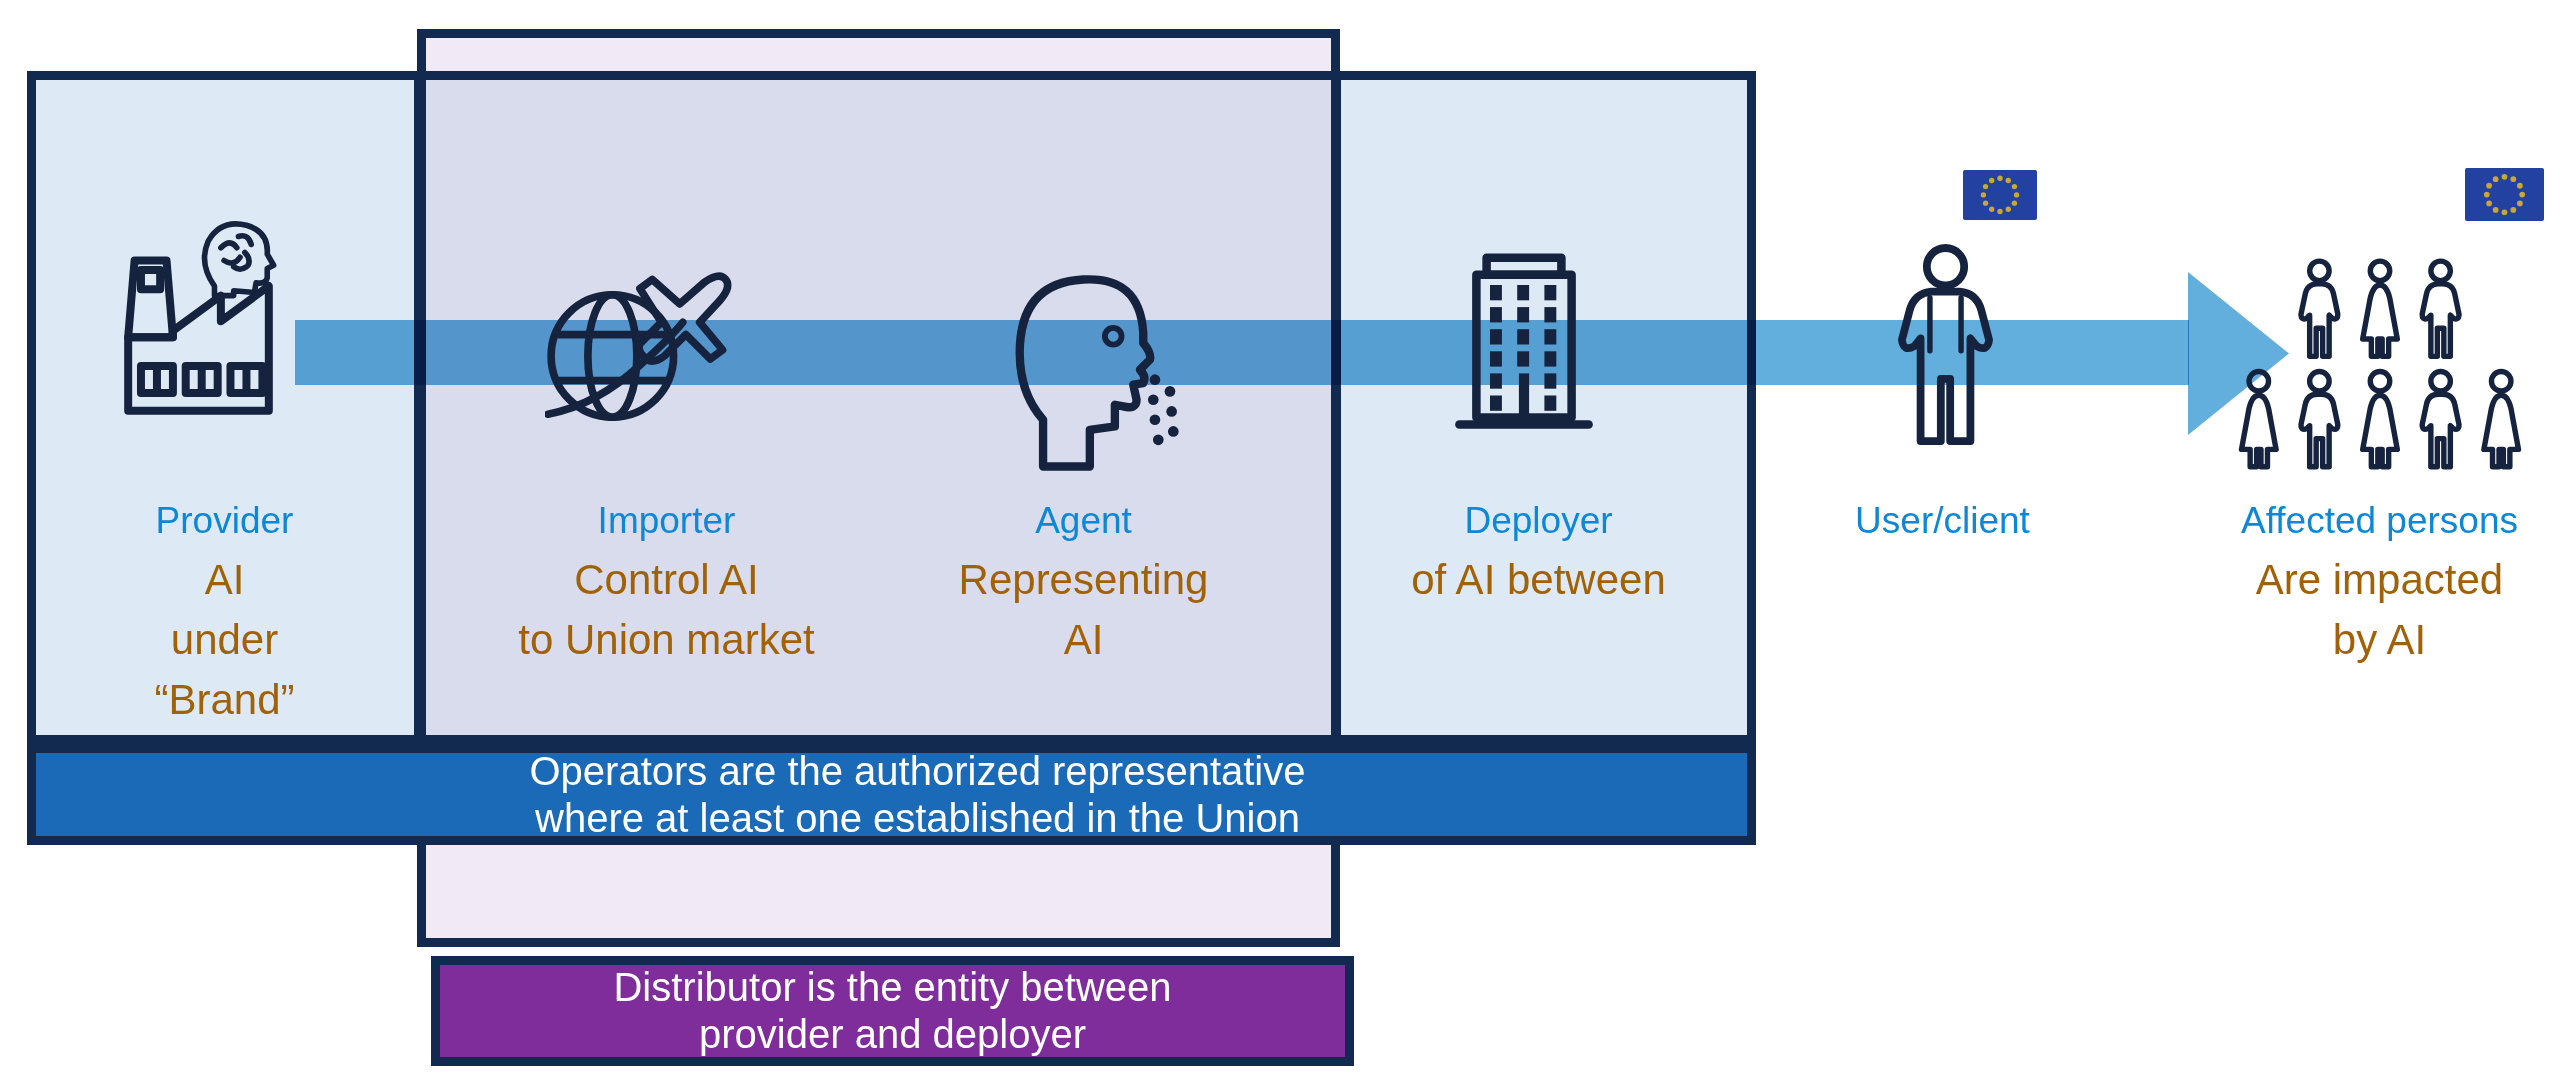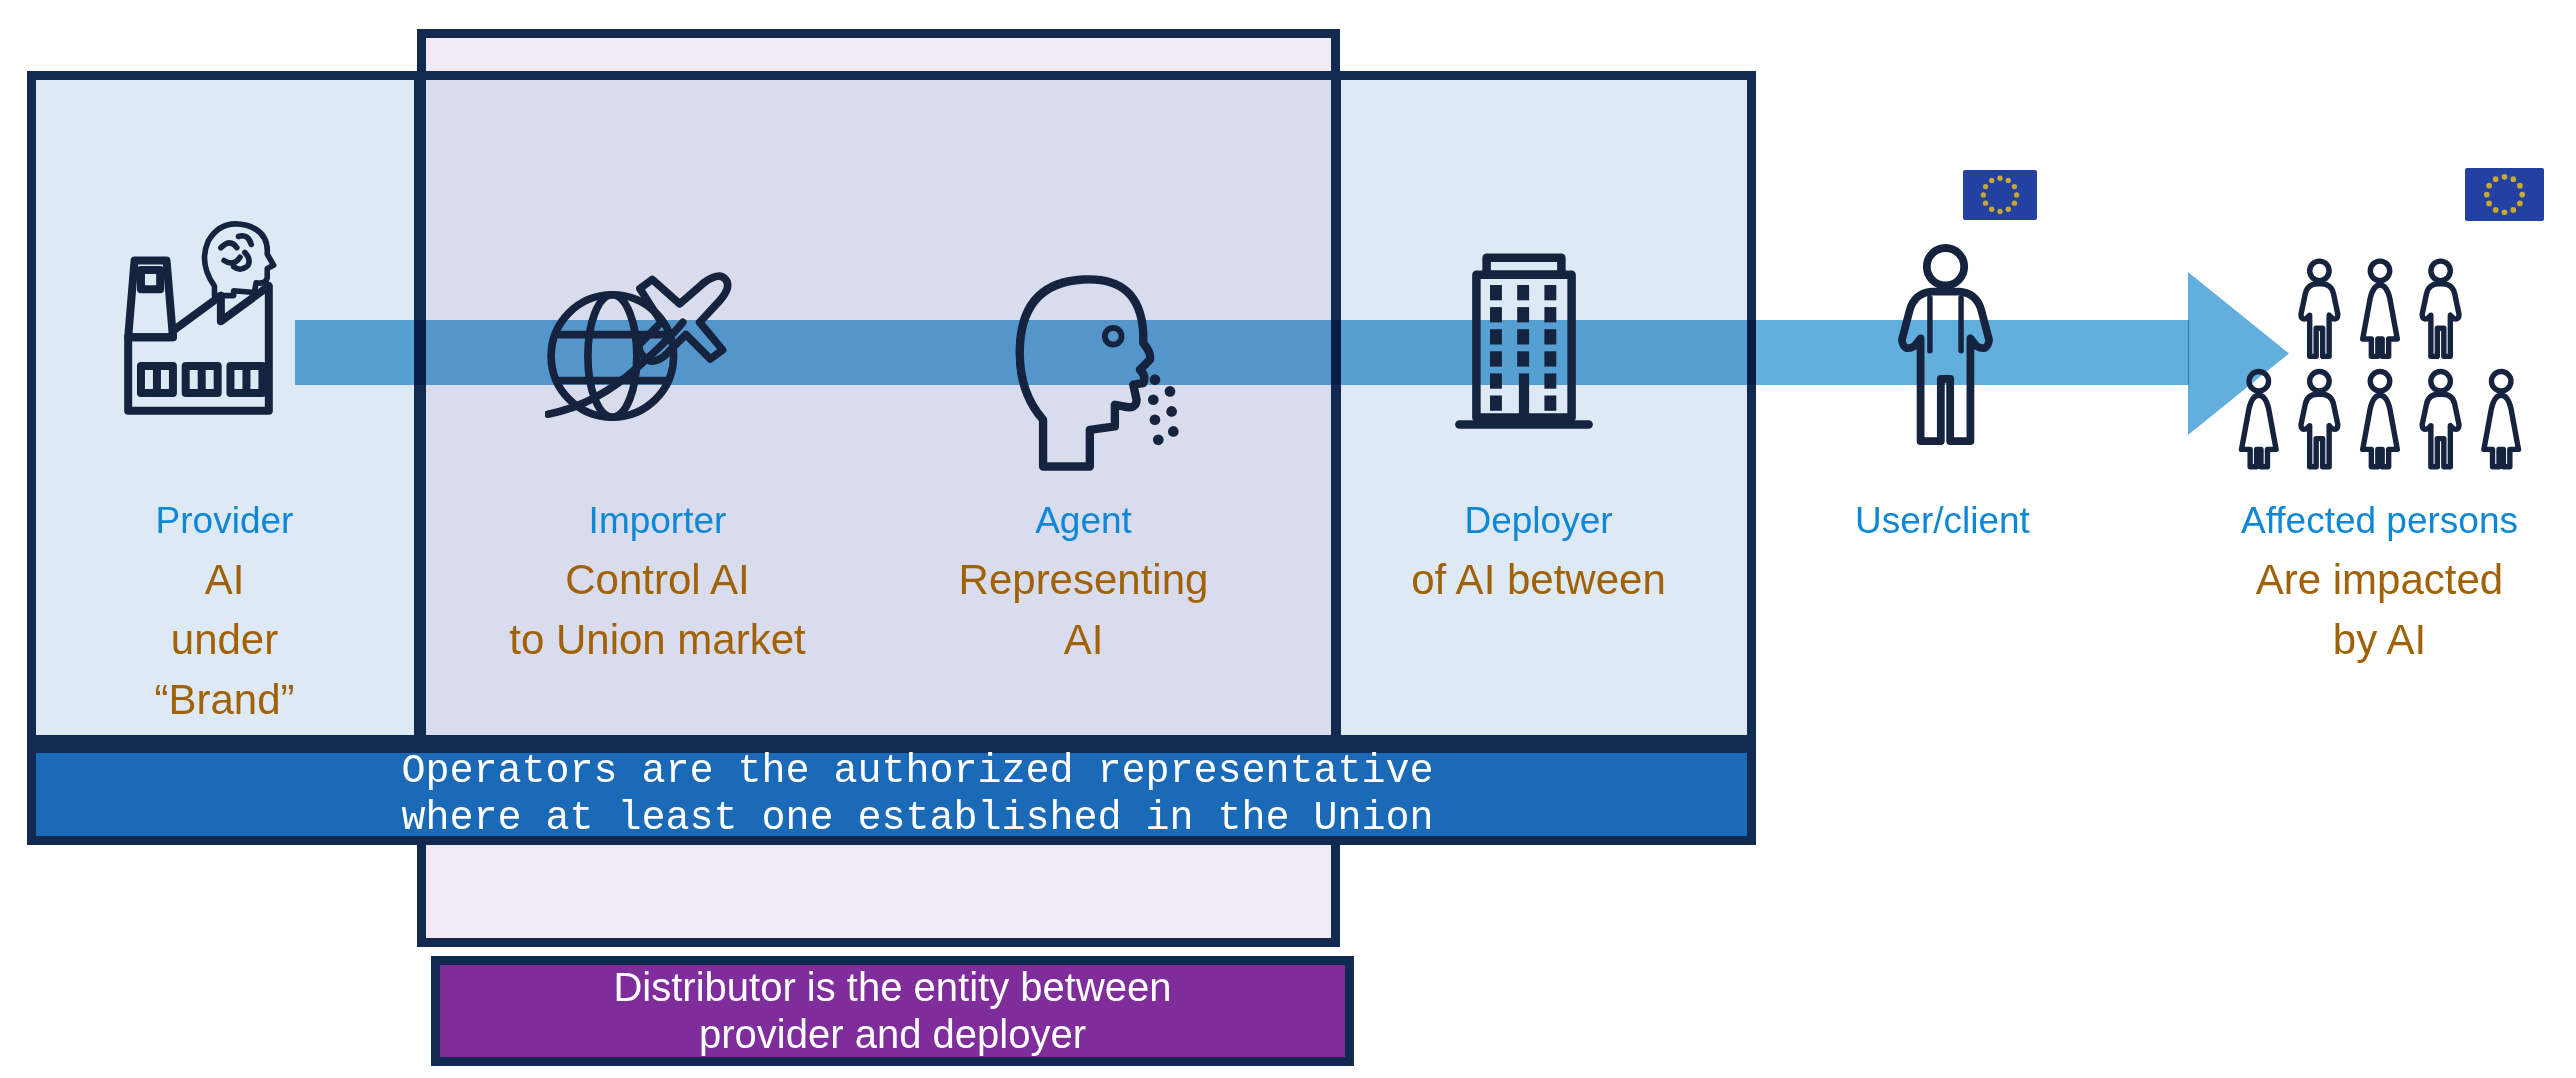--- a/index.html
+++ b/index.html
@@ -36,21 +36,21 @@
     clip-path:polygon(0% 0%,100% 50%,0% 100%);
   }
   
   .banner{
     border:9px solid #132a50;box-sizing:border-box;z-index:4;
     color:#ffffff;text-align:center;
     display:flex;flex-direction:column;justify-content:center;
     font-size:40px;line-height:47px;
   }
   .operators-banner{left:27px;top:744px;width:1729px;height:101px;background:#1b6ab7;}
-  .operators-banner .banner-text{padding-left:52px;font-family:Liberation Mono, monospace;}
+  .operators-banner .banner-text{padding-left:52px;}
   .distributor-banner{left:417px;top:956px;width:923px;height:110px;background:#7e2d9b;margin-left:14px;}
   
   .col{top:494px;width:449px;text-align:center;z-index:5;}
   .col-title{font-size:37px;line-height:53px;color:#0d87d6;}
   .col-lines{font-size:42px;line-height:60px;color:#a16207;margin-top:3px;}
   
   .icon{z-index:5;}
   .icon svg{display:block;width:100%;height:100%;}
   .ink{stroke:#16233f;fill:none;stroke-width:5;stroke-linejoin:round;stroke-linecap:round;}
   .ink-fill{fill:#16233f;stroke:none;}
@@ -210,21 +210,21 @@
 
   <div class="abs col" style="left:0px">
     <div class="col-title">Provider</div>
     <div class="col-lines">
       <div>AI</div>
       <div>under</div>
       <div>“Brand”</div>
     </div>
   </div>
 
-  <div class="abs col" style="left:433px">
+  <div class="abs col" style="left:442px">
     <div class="col-title">Importer</div>
     <div class="col-lines">
       <div>Control AI</div>
       <div>to Union market</div>
     </div>
   </div>
 
   <div class="abs col" style="left:859px">
     <div class="col-title">Agent</div>
     <div class="col-lines">

